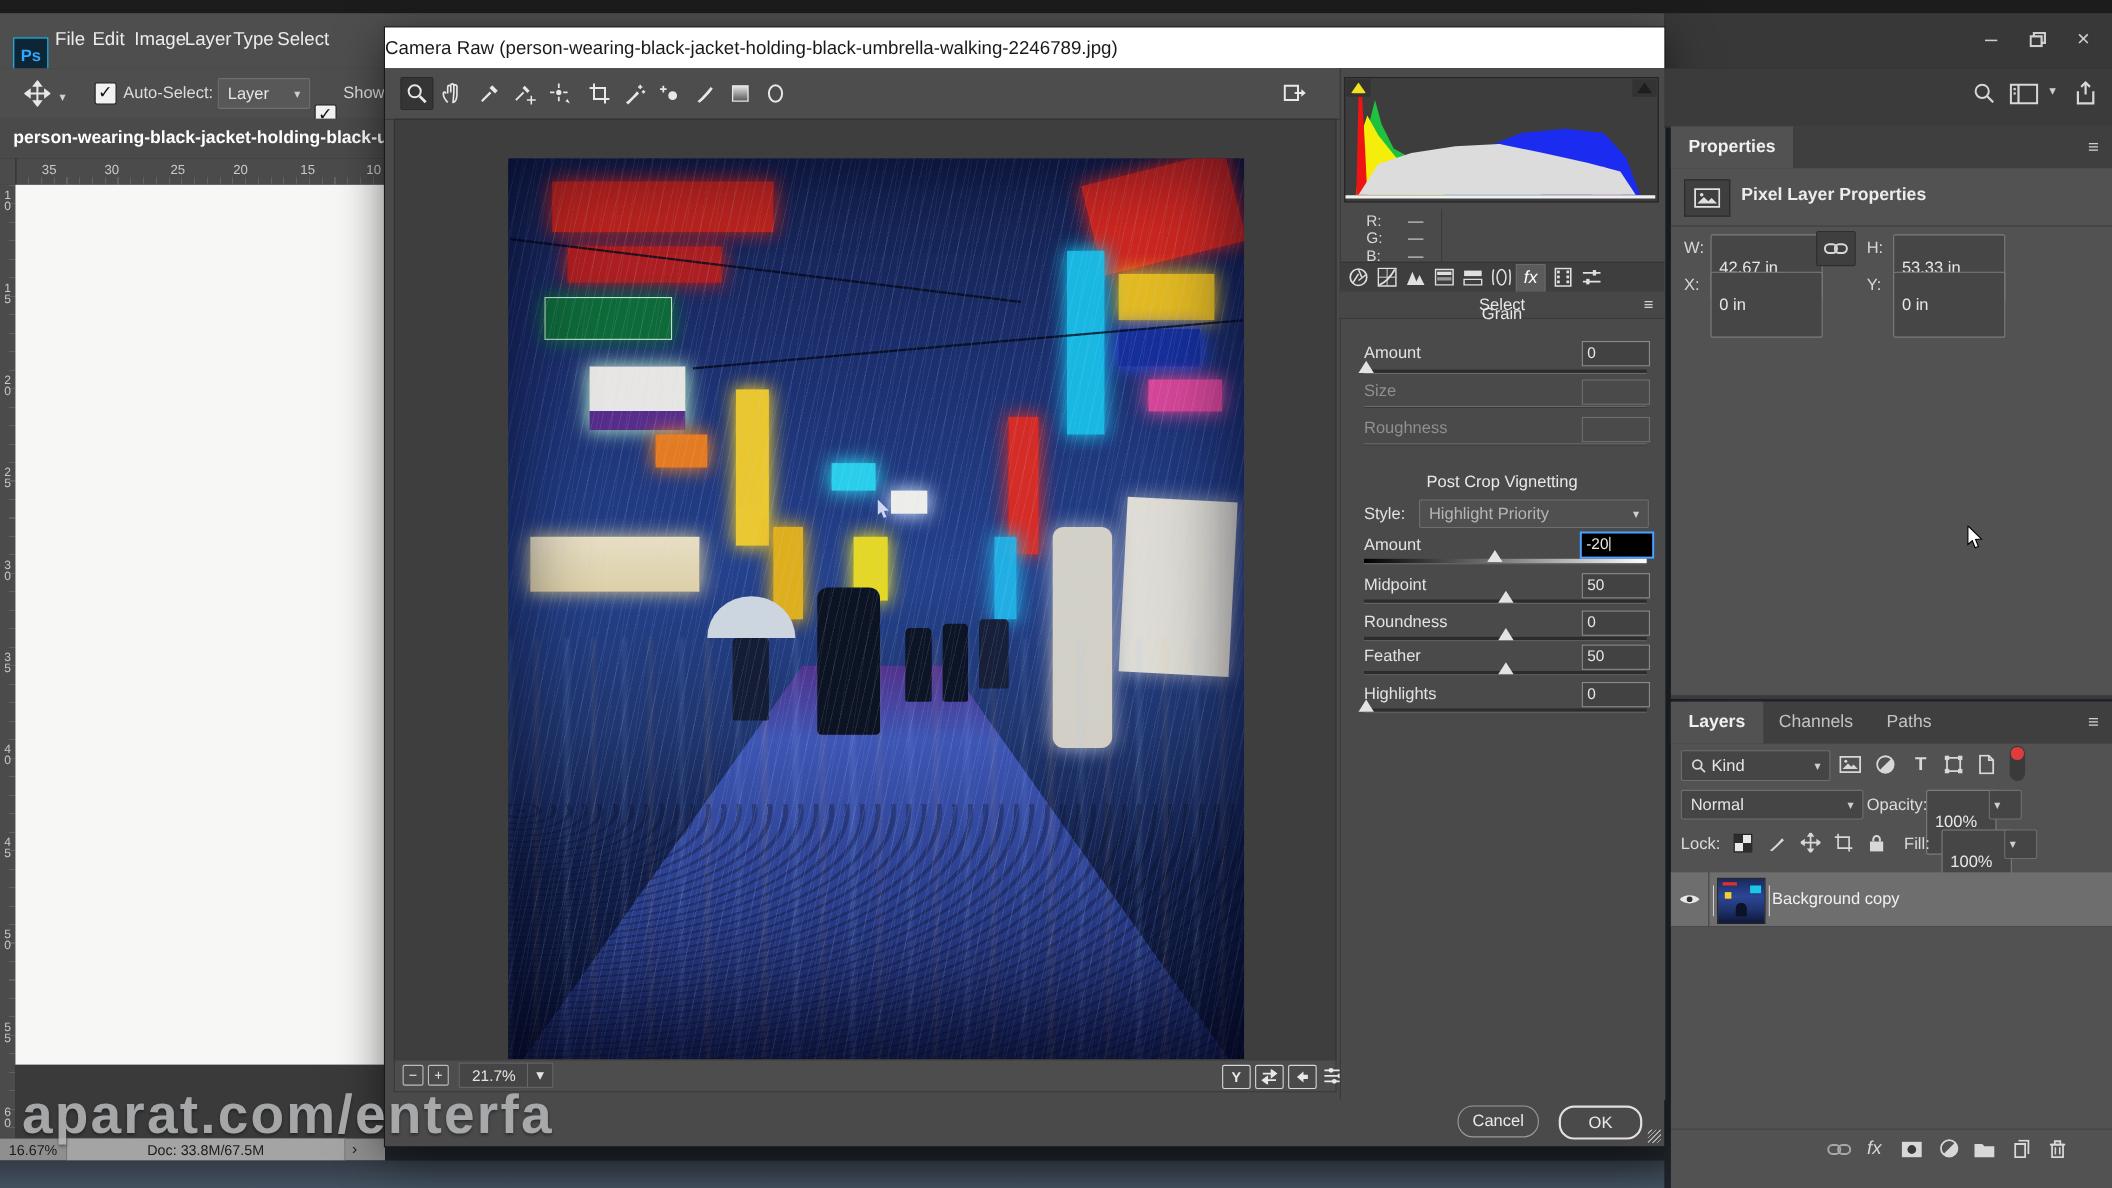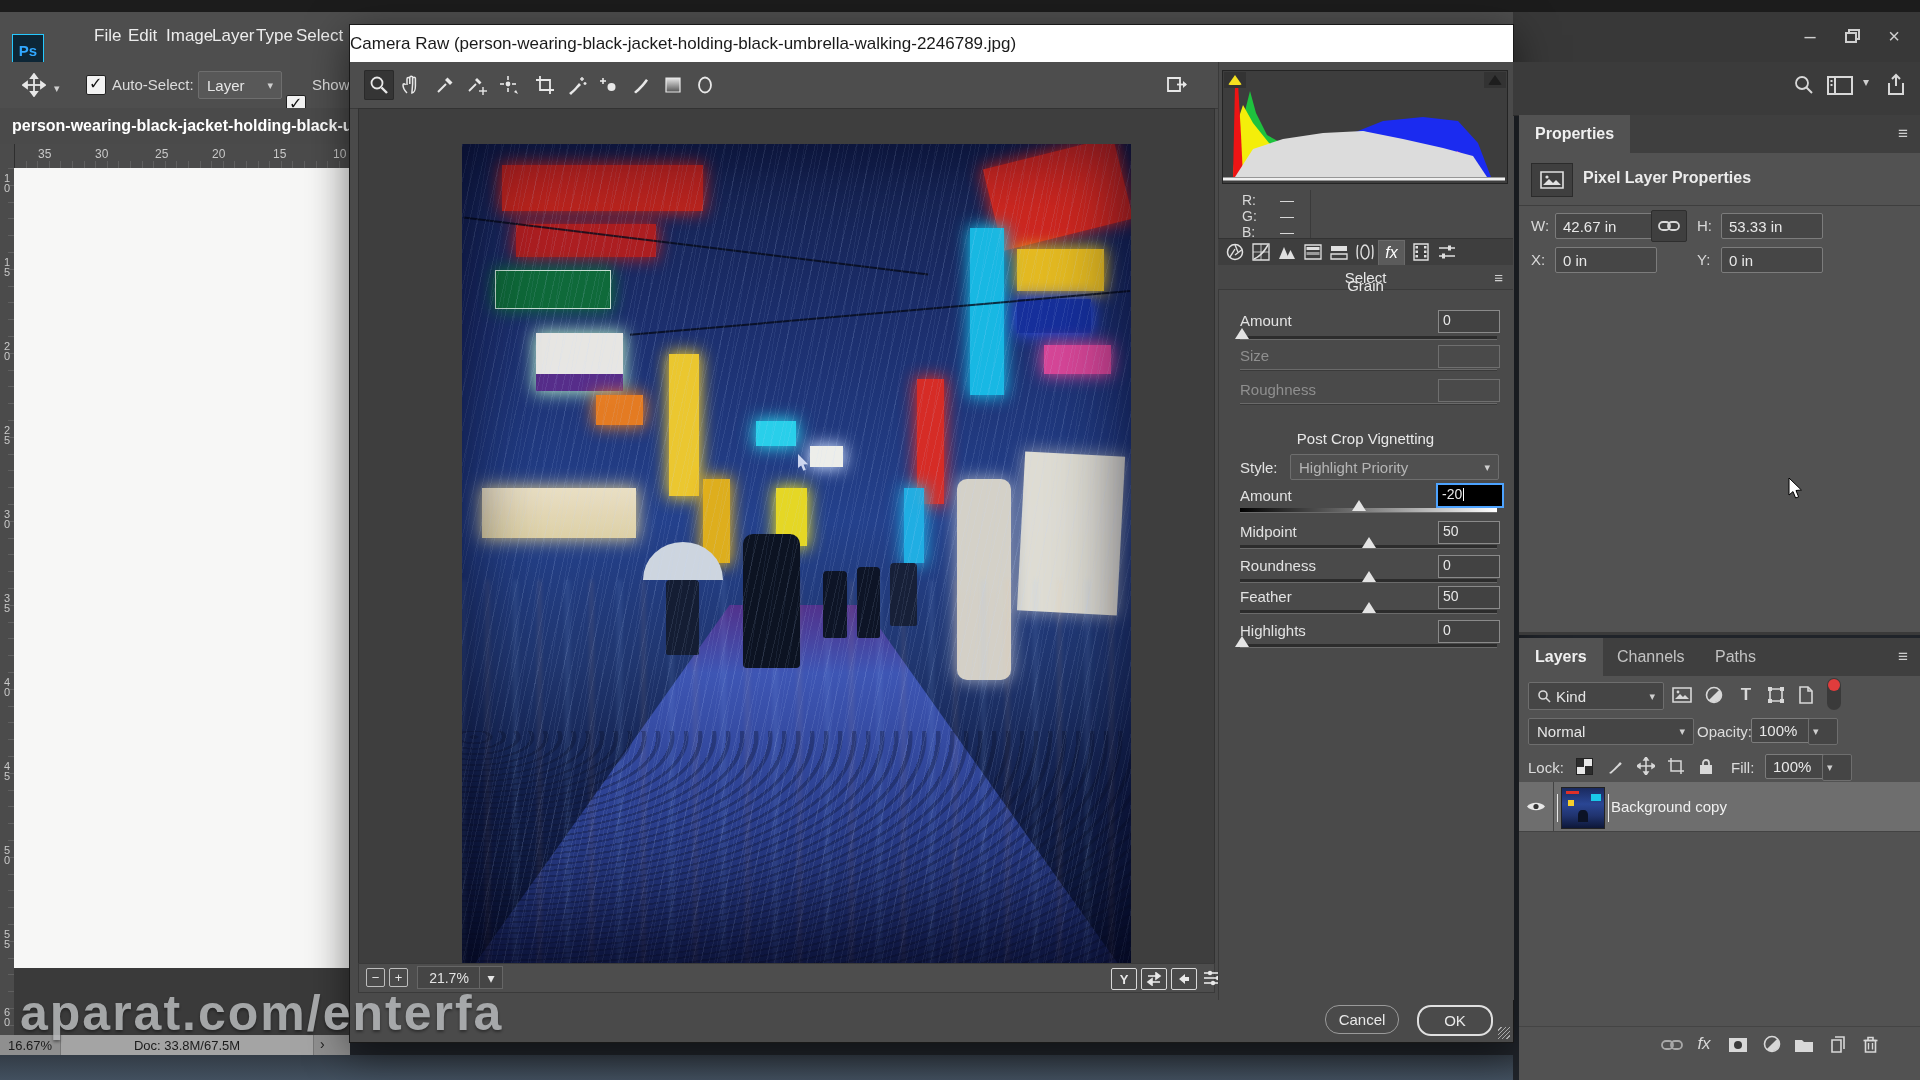--- a/index.html
+++ b/index.html
@@ -8,21 +8,21 @@
        -webkit-font-smoothing:antialiased;}
   .abs{position:absolute;}
   .row{display:flex;align-items:center;}
   svg.ic{display:block;}
   svg.ic *{vector-effect:non-scaling-stroke;}
   .lbl{font-size:15px;color:#dcdcdc;white-space:nowrap;}
 
   
   #top-strip{left:0;top:0;width:1920px;height:12px;background:#1c1c1c;}
   #menubar{left:0;top:12px;width:1513px;height:50px;background:#4e4e4e;border-bottom:1px solid #3a3a3a;}
-  #menubar .menu{font-size:17px;color:#ececec;position:absolute;top:14px;margin-left:44px;}
+  #menubar .menu{font-size:17px;color:#ececec;position:absolute;top:14px;}
   #ps-logo{left:12px;top:22px;width:30px;height:30px;background:#0d2636;border:1px solid #26c9ff;
            color:#31a8ff;font-size:15px;font-weight:bold;display:flex;align-items:center;justify-content:center;}
   #right-chrome{left:1513px;top:12px;width:407px;height:50px;background:#383838;}
   .winbtn{position:absolute;top:8px;width:34px;height:32px;display:flex;align-items:center;justify-content:center;color:#cfcfcf;font-size:20px;}
 
   
   #optionsbar{left:0;top:62px;width:350px;height:46px;background:#4e4e4e;border-bottom:1px solid #3a3a3a;overflow:hidden;}
   .cb{width:18px;height:18px;background:#f2f2f2;border:1px solid #222;border-radius:2px;position:relative;}
   .cb::after{content:"✓";position:absolute;left:2px;top:-2px;color:#111;font-size:16px;font-weight:bold;}
   .dd{background:#585858;border:1px solid #6e6e6e;border-radius:2px;color:#e6e6e6;font-size:15px;
@@ -116,26 +116,26 @@
            border-bottom:11px solid #e4e4e4;}
   .divline{position:absolute;left:890px;width:257px;height:1px;background:#6a6a6a;box-shadow:0 1px 0 #3a3a3a;}
 
   
   #icons-strip{left:1513px;top:62px;width:407px;height:53px;background:#3b3b3b;border-bottom:1px solid #2c2c2c;}
   #props{left:1519px;top:115px;width:401px;height:520px;background:#525252;}
   .ptabbar{position:absolute;left:0;top:0;width:100%;height:38px;background:#3f3f3f;}
   .ptab{position:absolute;top:0;height:38px;display:flex;align-items:center;padding:0 16px;font-size:16px;color:#c3c3c3;}
   .ptab.on{background:#525252;color:#f0f0f0;font-weight:bold;}
   .pfield{position:absolute;height:24px;background:#464646;border:1px solid #7c7c7c;border-radius:2px;
-          font-size:15px;color:#e8e8e8;display:flex;align-items:center;padding:0 7px;}
+          font-size:15px;color:#e8e8e8;display:flex;align-items:center;padding:17px 7px;}
   .plab{position:absolute;font-size:15px;color:#d8d8d8;}
   #layers{left:1519px;top:638px;width:401px;height:442px;background:#525252;}
   .iconbtn{display:flex;align-items:center;justify-content:center;width:26px;height:24px;border-radius:2px;}
   .layer-item{position:absolute;left:0;width:401px;height:49px;border-bottom:1px solid #434343;}
-  .layer-item.sel{background:#6e6e6e;}
+  .layer-item.sel{background:#6e6e6e;margin-top:11px;}
   .eyecol{position:absolute;left:0;top:0;width:34px;height:49px;border-right:1px solid #434343;display:flex;align-items:center;justify-content:center;}
   .thumb{position:absolute;left:42px;top:5px;width:42px;height:40px;border:1px solid #222;
     background:linear-gradient(180deg,#1a2a5e 0%,#2a4694 40%,#20336e 70%,#0d1738 100%);position:absolute;overflow:hidden;}
   .thumb i{position:absolute;display:block;}
   .brk{position:absolute;left:38px;top:1px;width:50px;height:48px;border:1px solid #e8e8e8;
        clip-path:polygon(0 0,100% 0,100% 100%,0 100%,0 22%,7% 22%,7% 78%,0 78%,0 100%,100% 100%,100% 78%,93% 78%,93% 22%,100% 22%,100% 0,0 0);}
   .lname{position:absolute;left:92px;top:16px;font-size:15px;color:#f0f0f0;}
 
   
   #watermark{left:20px;top:984px;font-size:50px;font-weight:bold;letter-spacing:2px;color:#b7b9bb;opacity:.85;

